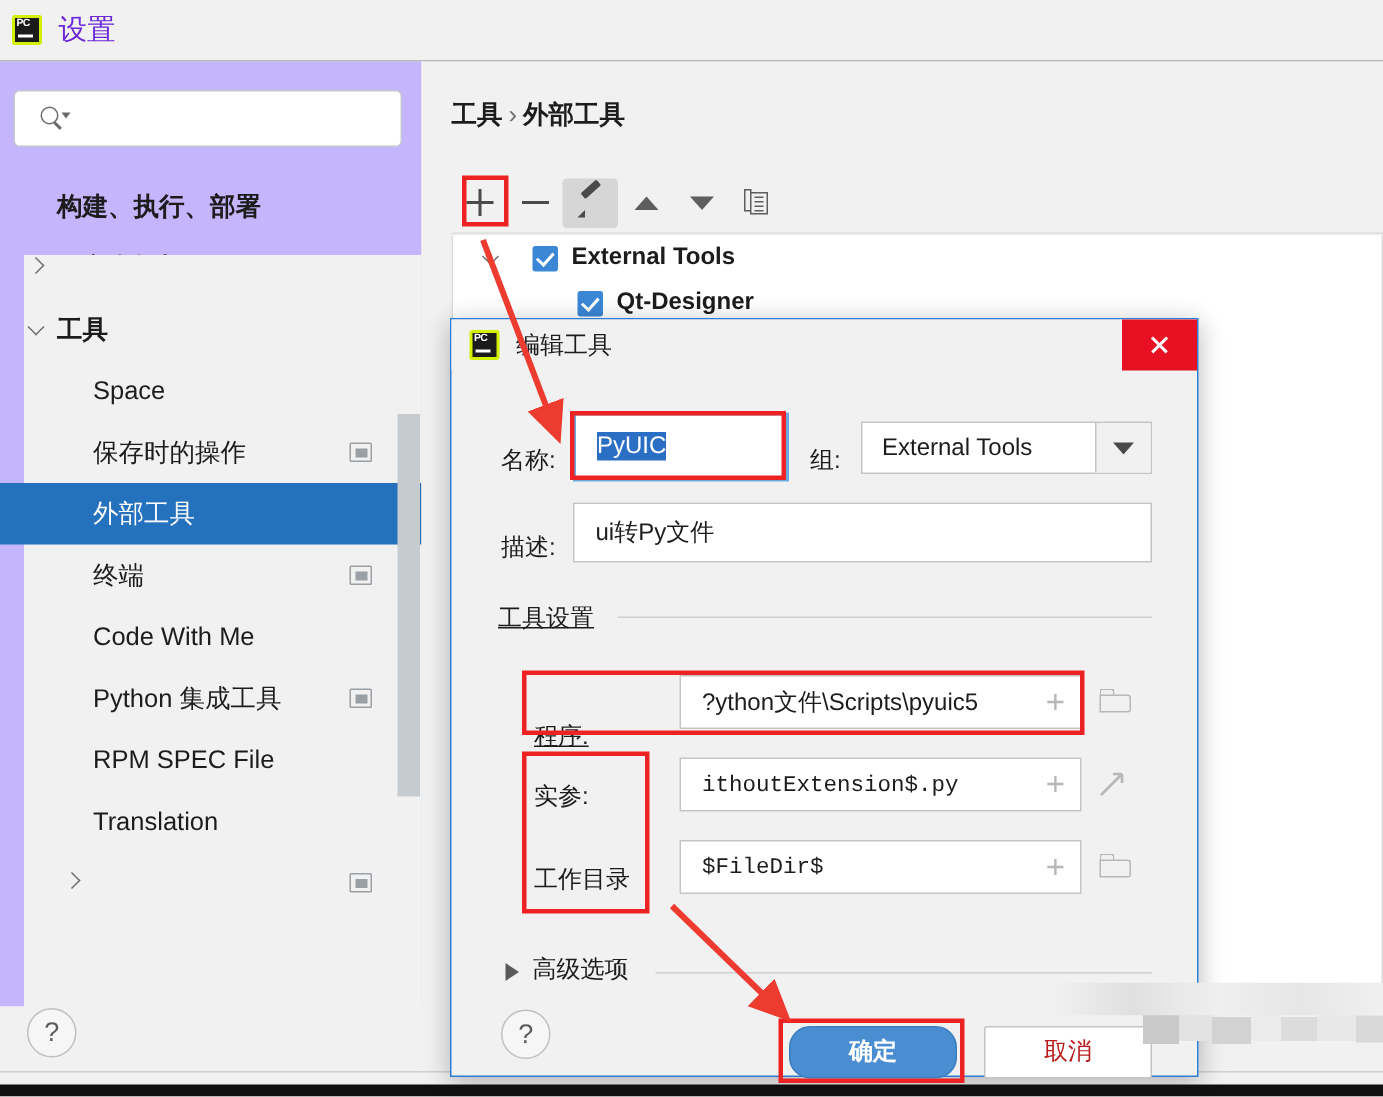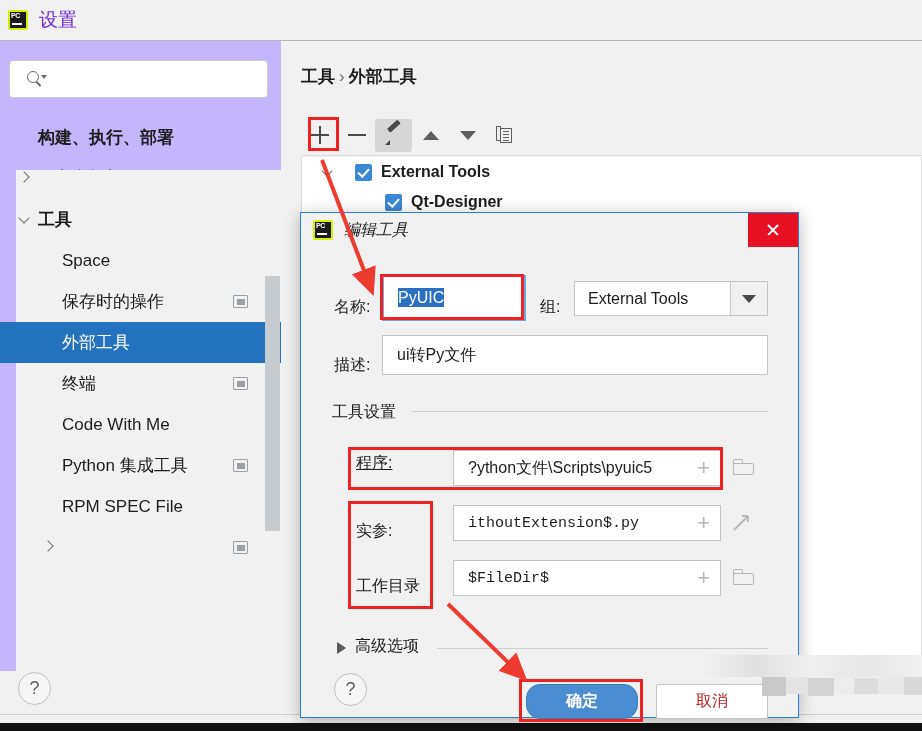--- a/index.html
+++ b/index.html
@@ -94,21 +94,21 @@
   .cbx{width:17px;height:17px;background:#3b87d6;border-radius:2px;position:relative;flex:0 0 auto;}
   .cbx:after{content:"";position:absolute;left:5px;top:2.5px;width:5px;height:9px;
     border-right:2.2px solid #fff;border-bottom:2.2px solid #fff;transform:rotate(42deg);}
   .tl-label{font-size:16px;font-weight:bold;color:#1c1c1c;margin-left:9px;}
 
   
   .dialog{position:absolute;left:300px;top:212px;width:499px;height:506px;background:#f1f1f1;
     border:1px solid #2a7fd4;box-sizing:border-box;box-shadow:0 3px 16px rgba(0,0,0,0.28);}
   .dlg-title{position:absolute;left:0;top:0;width:497px;height:34px;background:#f1f1f1;display:flex;align-items:center;}
   .dlg-title .pc-logo{margin-left:12px;}
-  .dlg-title .t{margin-left:11px;font-size:16px;color:#1c1c1c;font-style:italic;}
+  .dlg-title .t{margin-left:11px;font-size:16px;color:#1c1c1c;}
   .dlg-close{position:absolute;right:0;top:0;width:50px;height:34px;background:#e81123;
     display:flex;align-items:center;justify-content:center;}
   .dlg-close .x{position:relative;width:14px;height:14px;}
   .dlg-close .x:before,.dlg-close .x:after{content:"";position:absolute;left:0;top:6px;width:14px;height:1.7px;background:#fff;}
   .dlg-close .x:before{transform:rotate(45deg);}
   .dlg-close .x:after{transform:rotate(-45deg);}
 
   .fld-label{position:absolute;font-size:16px;color:#1c1c1c;}
   .txtbox{position:absolute;background:#ffffff;border:1px solid #c4c4c4;box-sizing:border-box;
     display:flex;align-items:center;font-size:16px;color:#1c1c1c;}
@@ -202,20 +202,23 @@
         </div>
         <div class="node">
           <span class="label" style="margin-left: 62px;">Code With Me</span>
         </div>
         <div class="node">
           <span class="label" style="margin-left: 62px;">Python 集成工具</span>
           <div class="sideico" style="top: 14px;"></div>
         </div>
         <div class="node">
           <span class="label" style="margin-left: 62px;">RPM SPEC File</span>
+        </div>
+        <div class="node">
+          <span class="label" style="margin-left: 62px;">Translation</span>
         </div>
         <div class="node">
           <div class="twisty right" style="left: 40px; top: 12px;"></div>
           <span class="label" style="margin-left: 62px;">任务</span>
           <div class="sideico" style="top: 14px;"></div>
         </div>
       </div>
     <div class="side-scroll"></div>
   </div>
   <div class="vsplit"></div>
@@ -301,24 +304,24 @@
       <span class="arrowbtn">
           <i></i>
         </span>
     </div>
 
     <div class="fld-label" style="left:33px;top:142px;">描述:</div>
     <div class="txtbox" style="left:81px;top:122px;width:386px;height:40px;">
       <span class="pad">ui转Py文件</span>
     </div>
 
-    <div class="grouphdr" style="left:31px;top:189px;">工具设置</div>
+    <div class="grouphdr" style="left:31px;top:189px;text-decoration:underline;">工具设置</div>
     <div class="grouprule" style="left:111px;top:198px;width:356px;"></div>
 
-    <div class="fld-label" style="left:55px;top:240px;text-decoration:underline;">程序:</div>
+    <div class="fld-label" style="left:55px;top:268px;text-decoration:underline;">程序:</div>
     <div class="txtbox" style="left:152px;top:237px;width:268px;height:36px;">
       <span class="pad">?ython文件\Scripts\pyuic5</span>
       <span class="addbtn">+</span>
     </div>
     <div style="position:absolute;left:432px;top:246px;">
       <div class="folder-ic"></div>
     </div>
 
     <div class="fld-label" style="left:55px;top:308px;">实参:</div>
     <div class="txtbox" style="left:152px;top:292px;width:268px;height:36px;">

